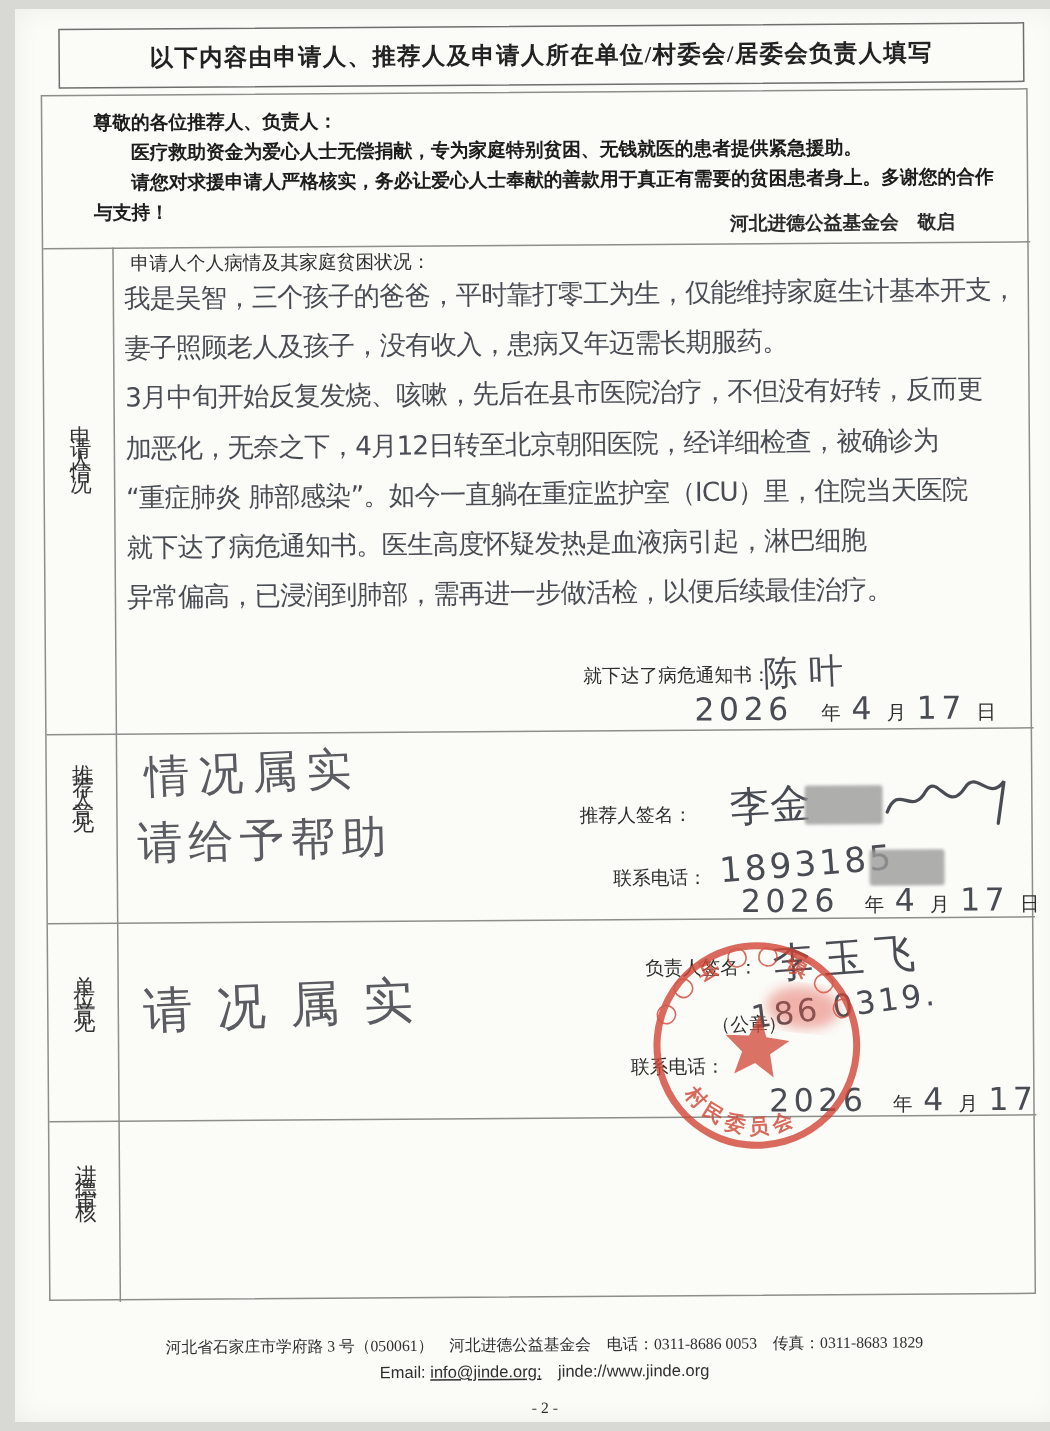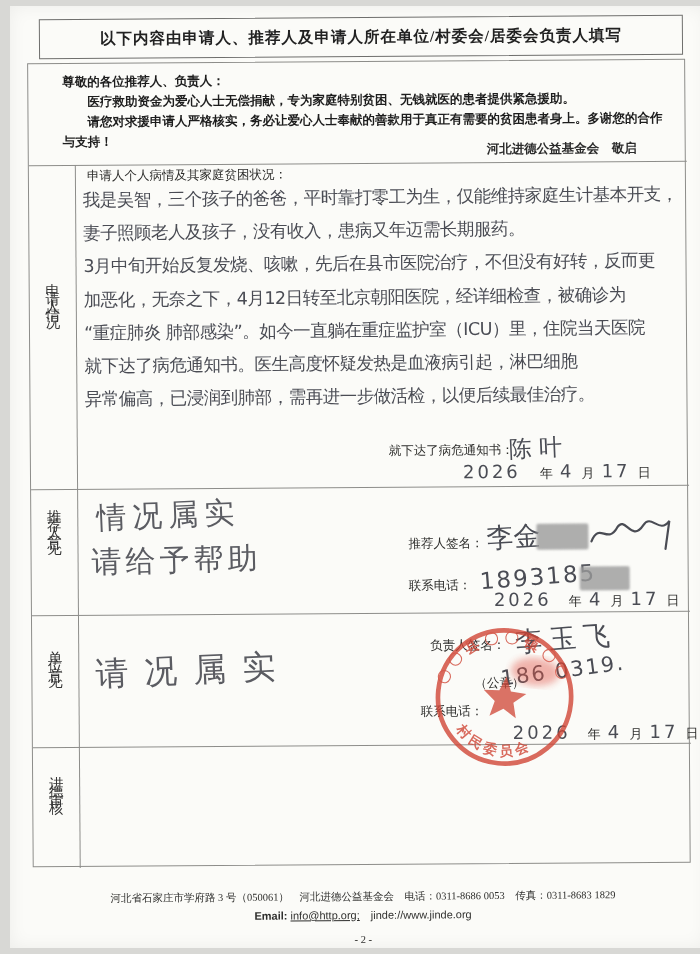--- a/index.html
+++ b/index.html
@@ -43,21 +43,21 @@
   .plabel{font-size:12.5px;color:#2e2e2c;}
   .hw{font-family:"DejaVu Sans","Liberation Sans",sans-serif;color:#4a4c54;}
   .hw-par{
     position:absolute;left:54px;top:119px;width:608px;
     font-size:17.5px;line-height:33.2px;letter-spacing:-0.5px;
     transform:rotate(-0.2deg);white-space:nowrap;
   }
   .opinion{color:#5b5c62;}
   .redact{position:absolute;background:#9b9b9b;opacity:.8;border-radius:2px;filter:blur(1px);}
   .date-line{position:absolute;white-space:nowrap;}
-  .date-line .num{font-size:18px;letter-spacing:3px;}
+  .date-line .num{font-size:21px;letter-spacing:3px;}
   .date-line .unit{font-size:13px;color:#2e2e2c;font-family:"Liberation Serif",serif;margin:0 2px;}
   .footer{position:absolute;left:30px;width:640px;text-align:center;color:#2f2f2d;}
   .f1{top:884px;font-size:10.5px;}
   .f2{top:903px;font-size:11px;font-family:"Liberation Sans",sans-serif;}
   .f2 .email{text-decoration:underline;}
   .fp{top:928px;font-size:10.5px;}
   .stamp{position:absolute;left:397px;top:561px;width:150px;height:150px;transform:rotate(6deg);z-index:6;opacity:.88;}
   .scribble{position:absolute;}
 </style>
 </head>
@@ -105,21 +105,21 @@
         <span class="num">2026</span>
         <span class="unit" style="margin-left:14px">年</span>
         <span class="num">4</span>
         <span class="unit">月</span>
         <span class="num">17</span>
         <span class="unit">日</span>
       </div>
 
       <div class="hw opinion" style="position:absolute;left:65px;top:432px;font-size:30px;letter-spacing:6px;transform:rotate(-2deg)">情况属实</div>
       <div class="hw opinion" style="position:absolute;left:60px;top:477px;font-size:30px;letter-spacing:4px;transform:rotate(-1deg)">请给予帮助</div>
-      <span class="plabel" style="position:absolute;left:377px;top:474px">推荐人签名：</span>
+      <span class="plabel" style="position:absolute;left:355px;top:474px">推荐人签名：</span>
       <span class="hw" style="position:absolute;left:455px;top:458px;font-size:27px;transform:rotate(-3deg)">李金</span>
       <div class="redact" style="left:505px;top:463px;width:52px;height:26px"></div>
       <svg class="scribble" style="left:558px;top:455px" width="84" height="38" viewBox="0 0 84 38">
         <path d="M2,26 C10,6 18,30 28,12 C36,0 42,28 54,10 C62,-2 70,20 80,6 L76,34" stroke="#4a4c54" stroke-width="2.2" fill="none" stroke-linecap="round"></path>
       </svg>
       <span class="plabel" style="position:absolute;left:377px;top:516px">联系电话：</span>
       <span class="hw" style="position:absolute;left:448px;top:503px;font-size:23px;letter-spacing:2px;transform:rotate(-4deg)">1893185</span>
       <div class="redact" style="left:548px;top:506px;width:50px;height:24px"></div>
       <div class="date-line hw" style="left:462px;top:528px">
         <span class="num">2026</span>
@@ -160,20 +160,20 @@
         </text>
         <text font-size="14.5" fill="#cf4434" letter-spacing="4" font-weight="bold" opacity="0.9">
           <textPath href="#arcBot" startOffset="12%">村民委员会</textPath>
         </text>
         <ellipse cx="110" cy="50" rx="26" ry="15" fill="#e2574a" opacity="0.5" filter="url(#blur1)"></ellipse>
       </svg>
     </div>
 
     <div class="footer f1">河北省石家庄市学府路 3 号（050061）　河北进德公益基金会　电话：0311-8686 0053　传真：0311-8683 1829</div>
     <div class="footer f2">
-      <span style="font-weight:bold">Email:</span>
-      <span class="email">info@http.org;</span>
+      <span style="font-weight:normal">Email:</span>
+      <span class="email">info@jinde.org;</span>
       <span style="margin-left:8px">jinde://www.jinde.org</span>
     </div>
     <div class="footer fp">- 2 -</div>
 
   </div>
 </div>
 
 </body></html>

